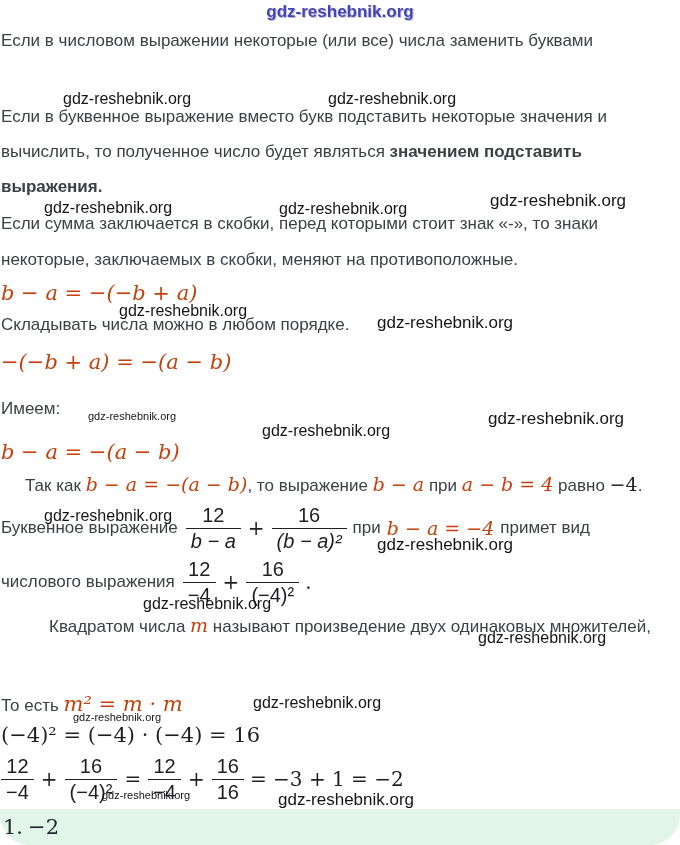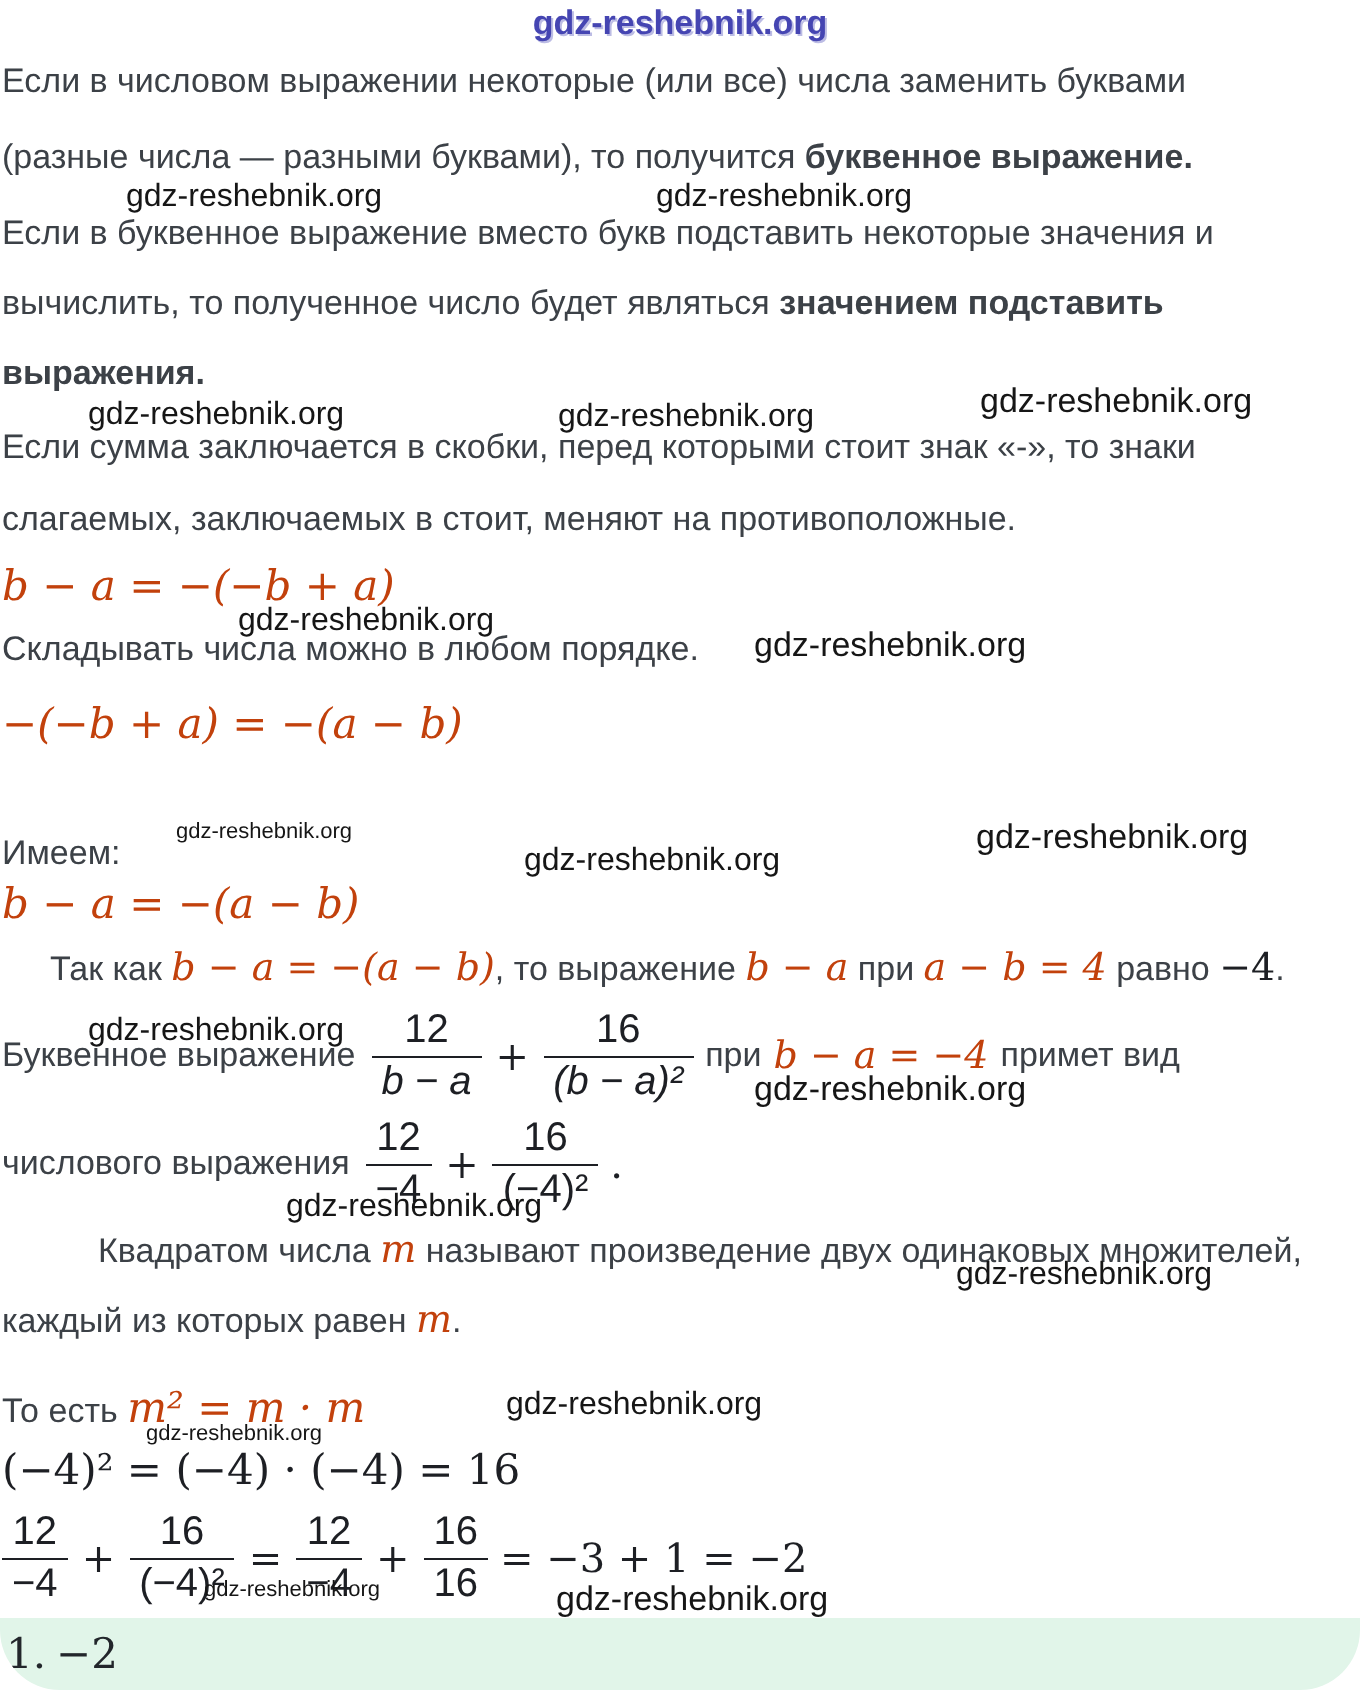--- a/index.html
+++ b/index.html
@@ -34,49 +34,48 @@
 </style>
 </head>
 <body>
 
 <div id="page">
 
   <div class="wm-top">gdz-reshebnik.org</div>
 
   <div class="line" style="left:1px;top:31px;">Если в числовом выражении некоторые (или все) числа заменить буквами</div>
 
-  <div class="line" style="left:1px;top:69px;"><span>(разные числа — разными буквами), то получится </span><span class="b">буквенное выражение</span><span class="b">.</span></div>
 
   <div class="wm wm16" style="left:63px;top:90px;">gdz-reshebnik.org</div>
   <div class="wm wm16" style="left:328px;top:90px;">gdz-reshebnik.org</div>
 
   <div class="line" style="left:1px;top:107px;">Если в буквенное выражение вместо букв подставить некоторые значения и</div>
 
   <div class="line" style="left:1px;top:142px;"><span>вычислить, то полученное число будет являться </span><span class="b">значением подставить</span></div>
 
   <div class="line" style="left:1px;top:177px;"><span class="b">выражения</span><span class="b">.</span></div>
 
   <div class="wm wm16" style="left:44px;top:199px;">gdz-reshebnik.org</div>
   <div class="wm wm16" style="left:279px;top:200px;">gdz-reshebnik.org</div>
   <div class="wm wm17" style="left:490px;top:191px;">gdz-reshebnik.org</div>
 
   <div class="line" style="left:1px;top:214px;">Если сумма заключается в скобки, перед которыми стоит знак «-», то знаки</div>
 
-  <div class="line" style="left:1px;top:250px;">слагаемых, заключаемых в стоит, меняют на противоположные.</div>
+  <div class="line" style="left:1px;top:250px;">некоторые, заключаемых в скобки, меняют на противоположные.</div>
 
   <div class="line math fsize" style="left:1px;top:281px;">b − a = −(−b + a)</div>
 
   <div class="wm wm16" style="left:119px;top:302px;">gdz-reshebnik.org</div>
 
   <div class="line" style="left:1px;top:315px;">Складывать числа можно в любом порядке.</div>
   <div class="wm wm17" style="left:377px;top:313px;">gdz-reshebnik.org</div>
 
   <div class="line math fsize" style="left:1px;top:350px;">−(−b + a) = −(a − b)</div>
 
-  <div class="line" style="left:1px;top:399px;margin-top:18px;">Имеем:</div>
+  <div class="line" style="left:1px;top:399px;">Имеем:</div>
 
   <div class="wm wm11" style="left:88px;top:410px;">gdz-reshebnik.org</div>
   <div class="wm wm16" style="left:262px;top:422px;">gdz-reshebnik.org</div>
   <div class="wm wm17" style="left:488px;top:409px;">gdz-reshebnik.org</div>
 
   <div class="line math fsize" style="left:1px;top:440px;">b − a = −(a − b)</div>
 
   <div class="line" style="left:1px;top:473px;padding-left:24px;"><span>Так как </span><span class="math imath">b − a = −(a − b)</span><span>, то выражение </span><span class="math imath">b − a</span><span> при </span><span class="math imath">a − b = 4</span><span> равно </span><span class="mathn imath">−4</span><span>.</span></div>
 
   <div class="wm wm16" style="left:44px;top:507px;">gdz-reshebnik.org</div>
@@ -112,21 +111,20 @@
       </span>
     <span class="tail">.</span>
   </div>
 
   <div class="wm wm16" style="left:143px;top:595px;">gdz-reshebnik.org</div>
 
   <div class="line" style="left:1px;top:614px;padding-left:48px;"><span>Квадратом числа </span><span class="math imath">m</span><span> называют произведение двух одинаковых множителей,</span></div>
 
   <div class="wm wm16" style="left:478px;top:629px;">gdz-reshebnik.org</div>
 
-  <div class="line" style="left:1px;top:649px;"><span>каждый из которых равен </span><span class="math imath">m</span><span>.</span></div>
 
   <div class="line" style="left:1px;top:692px;"><span>То есть </span><span class="math fsize">m² = m · m</span></div>
 
   <div class="wm wm16" style="left:253px;top:694px;">gdz-reshebnik.org</div>
   <div class="wm wm11" style="left:73px;top:711px;">gdz-reshebnik.org</div>
 
   <div class="line mathn fsize" style="left:1px;top:723px;">(−4)² = (−4) · (−4) = 16</div>
 
   <div class="frow" style="left:1px;top:750px;height:58px;">
     <span class="frac">

